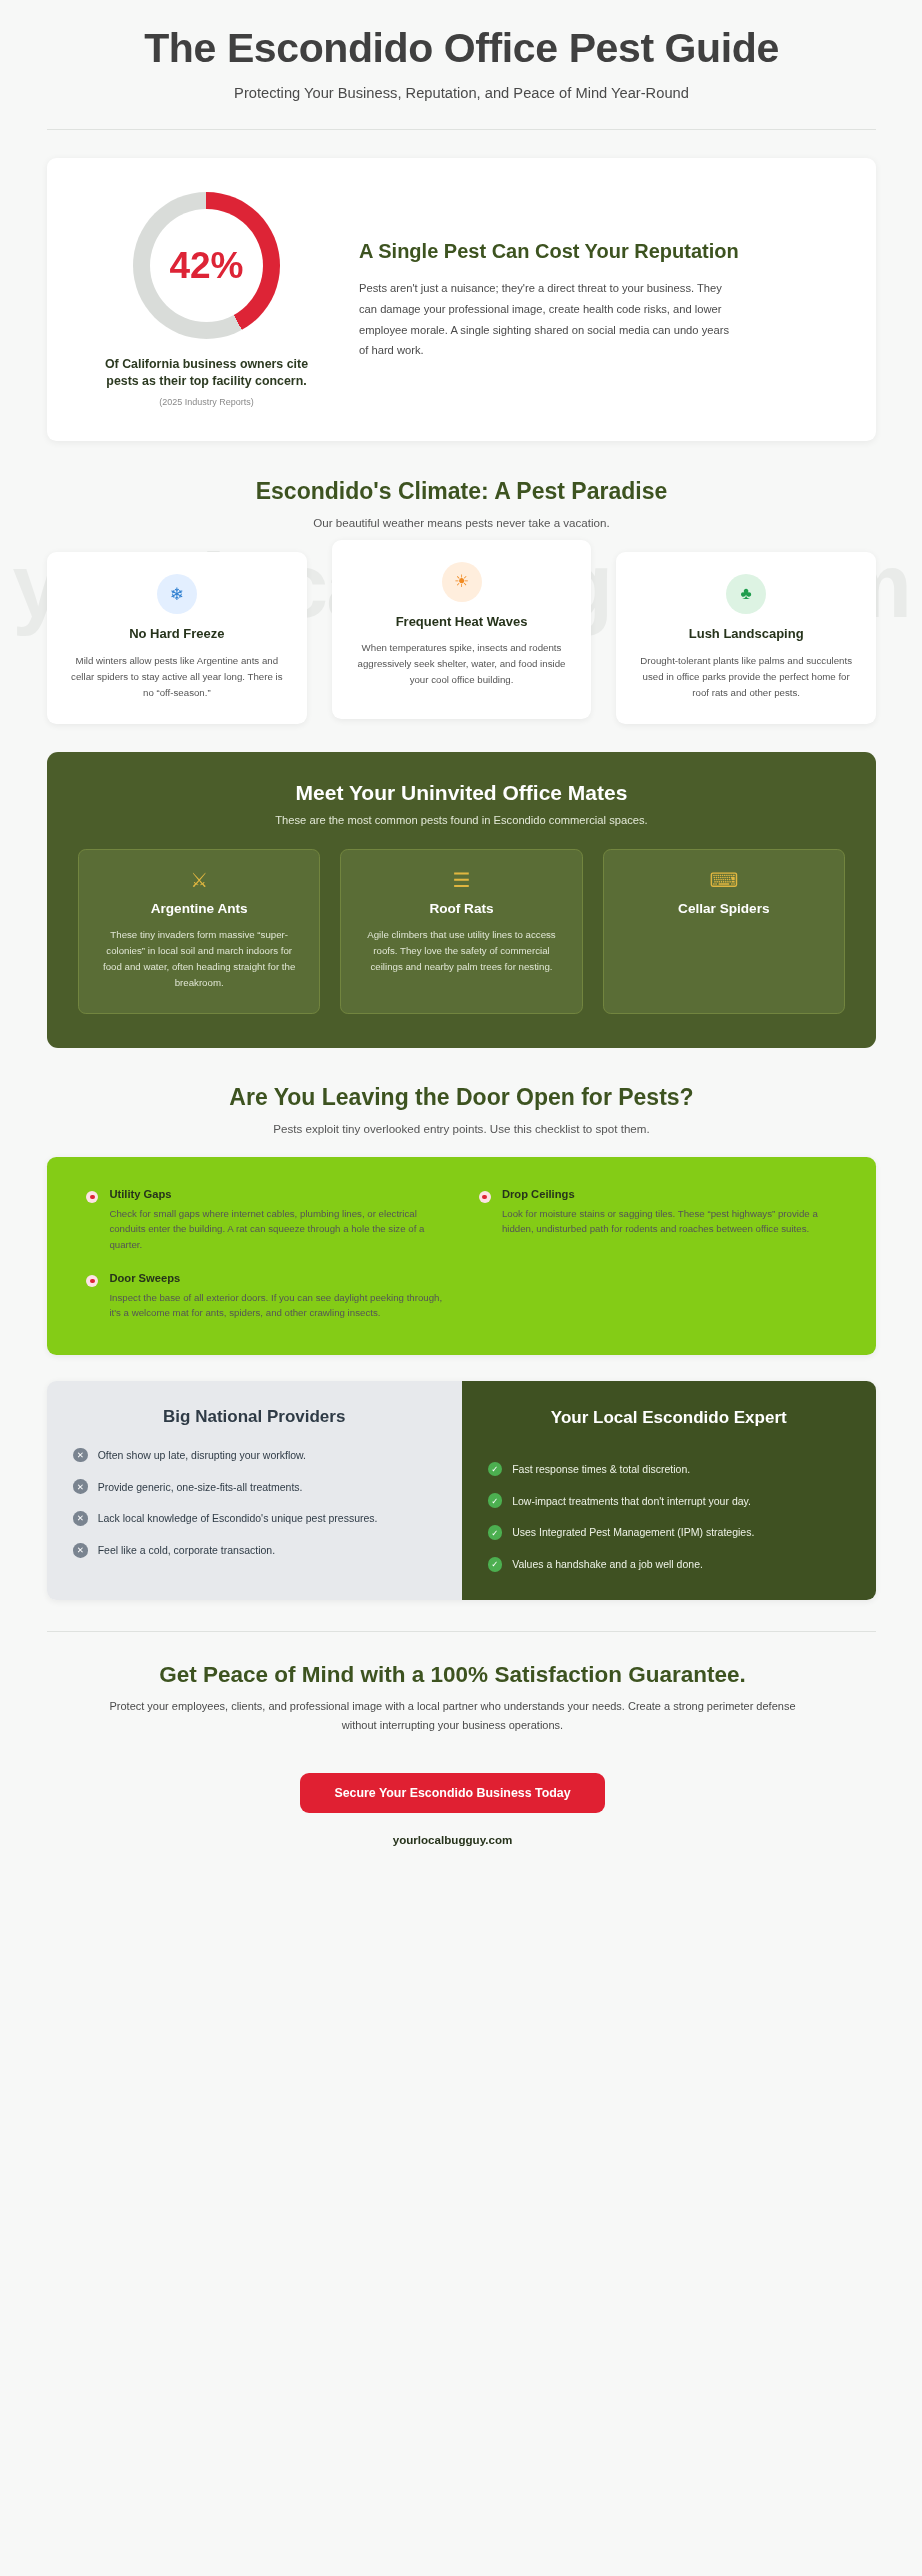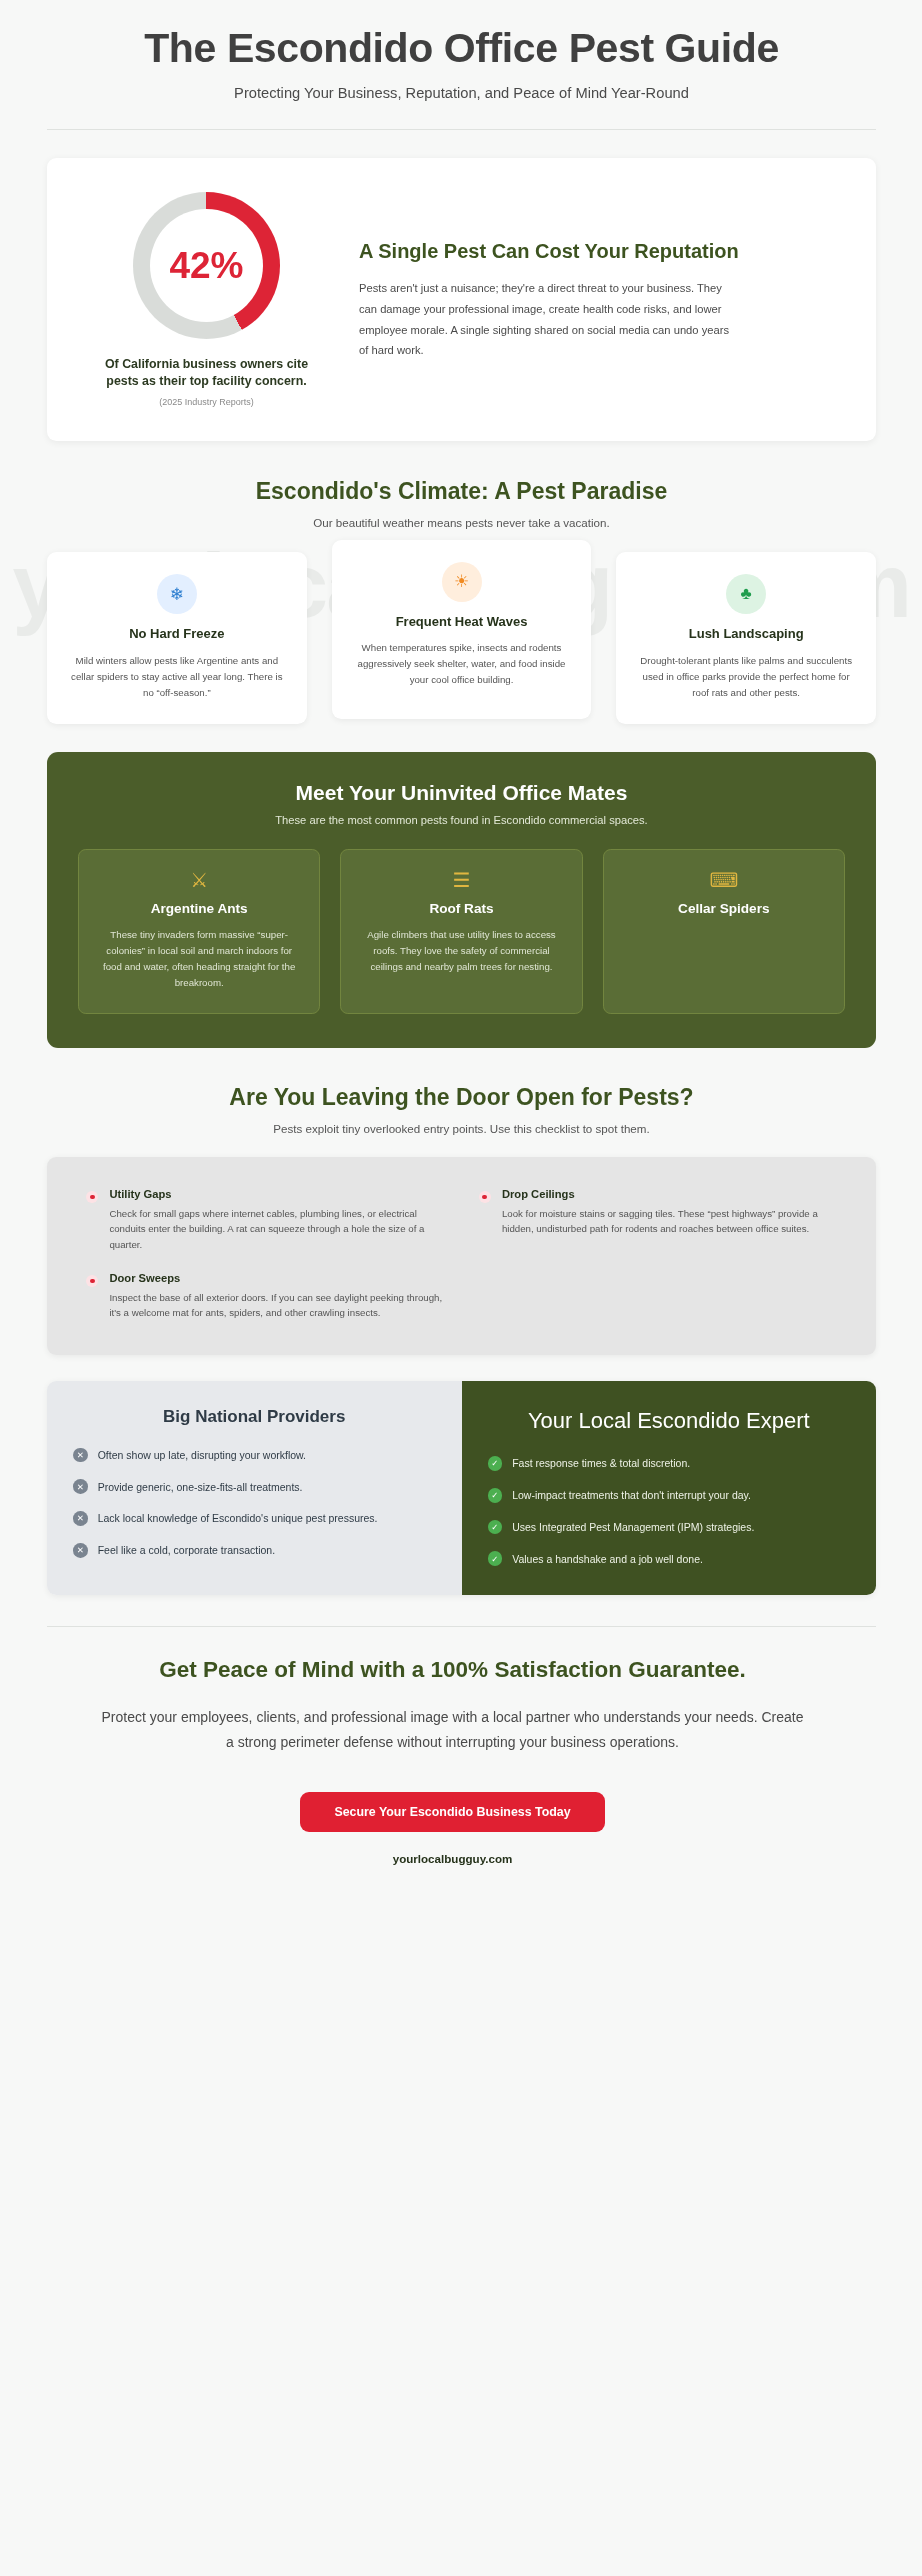--- a/index.html
+++ b/index.html
@@ -223,21 +223,21 @@
   .pest-card p {
     margin-top: 11px;
     color: #e0e6d4;
     font-size: 9.7px;
     line-height: 1.65;
   }
 
   
   .check-wrap { padding: 22px 47px 0 47px; }
   .check-card {
-    background: #e5e5e5;
+    background: #84cc16;
     border-radius: 9.3px;
     box-shadow: 0 1.6px 6.2px rgba(0,0,0,0.06);
     padding: 31px 39px 34px 39px;
     display: flex;
     gap: 34px;
   }
   .check-col { flex: 1; }
   .check-item { display: flex; gap: 11px; margin-bottom: 20px; }
   .check-item:last-child { margin-bottom: 0; }
   .bullet {
@@ -281,25 +281,25 @@
   .cmp-right { background: #3f5122; }
   .cmp-left h3 {
     text-align: center;
     font-size: 17px;
     color: #2f3b46;
     font-weight: bold;
     margin-bottom: 20px;
   }
   .cmp-right h3 {
     text-align: center;
-    font-size: 22px;
+    font-size: 17px;
     color: #ffffff;
-    font-weight: normal;
+    font-weight: bold;
     line-height: 1.3;
-    margin-bottom: 20px;
+    margin-bottom: 32px;
   }
   .cmp-item { display: flex; gap: 10px; margin-bottom: 15.5px; align-items: flex-start; }
   .cmp-item:last-child { margin-bottom: 0; }
   .mark {
     flex: 0 0 14.7px;
     width: 14.7px; height: 14.7px;
     border-radius: 50%;
     display: flex; align-items: center; justify-content: center;
     font-size: 8.5px;
     color: #fff;
@@ -313,22 +313,22 @@
   
   .cta-div { margin: 31px 47px 0 47px; border-top: 0.8px solid #dfe2df; }
   .cta { text-align: center; padding: 28px 119px 0 101px; }
   .cta h2 {
     font-size: 22.5px;
     color: #3d5320;
     font-weight: bold;
     line-height: 1.3;
   }
   .cta p {
-    margin-top: 21px;
-    font-size: 14px;
+    margin-top: 7px;
+    font-size: 11px;
     line-height: 1.75;
     color: #4a4a4a;
   }
   .cta-btn {
     display: inline-block;
     margin-top: 38px;
     background: #e02032;
     color: #fff;
     font-size: 12.4px;
     font-weight: bold;

